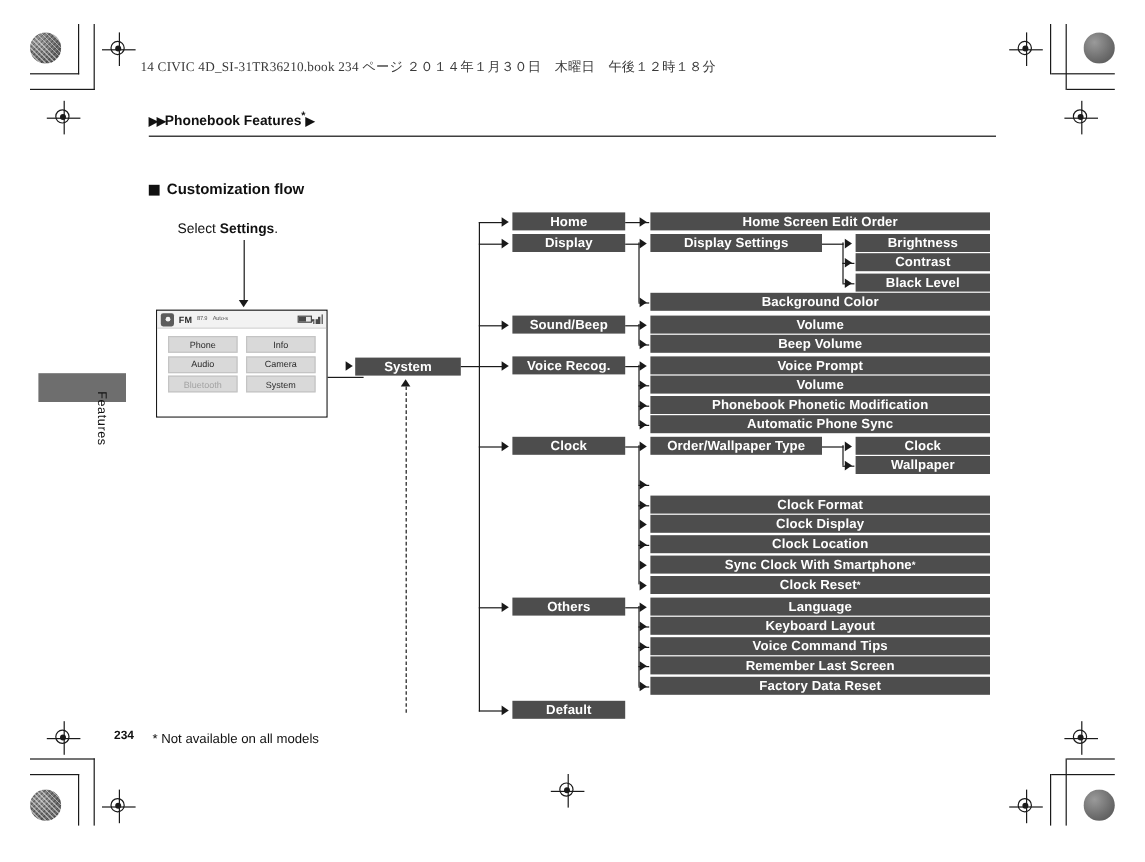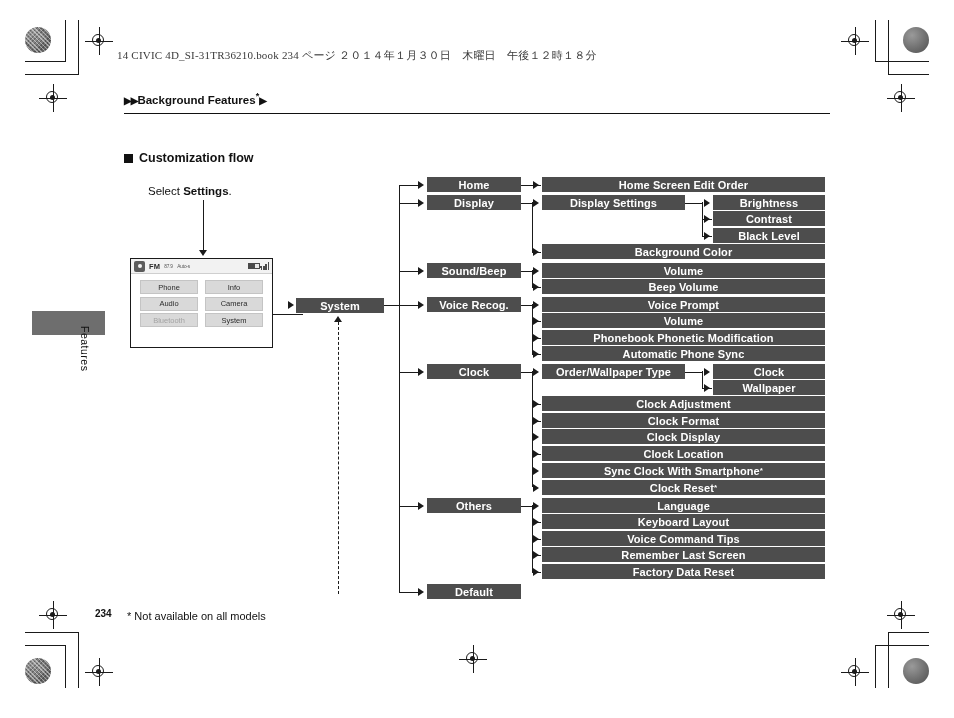--- a/index.html
+++ b/index.html
@@ -375,21 +375,21 @@
       <span class="ring"></span>
     </div>
 
   <div class="regmark" style="left:459px;top:645px;">
       <span class="ring"></span>
     </div>
 
   <div class="bookline">14 CIVIC 4D_SI-31TR36210.book   234 ページ   ２０１４年１月３０日　木曜日　午後１２時１８分</div>
 
   <div class="breadcrumb">
-    <span class="tri">▶▶</span><span>Background Features</span><sup>*</sup><span class="tri">▶</span>
+    <span class="tri">▶▶</span><span>Phonebook Features</span><sup>*</sup><span class="tri">▶</span>
   </div>
   <div class="headrule"></div>
 
   <div class="sect-title">
     <span class="sq"></span><span>Customization flow</span>
   </div>
 
   <div class="sidetab"></div>
   <div class="sidelabel">Features</div>
 
@@ -521,21 +521,20 @@
   <div class="ln h" style="left:685px;top:371.5px;width:18px;"></div>
   <div class="ln v" style="left:702px;top:371px;height:17px;"></div>
   <div class="arw" style="left:704px;top:367.5px;"></div>
   <div class="node" style="left:713px;top:364px;width:112px;">Clock</div>
   <div class="ln h" style="left:702px;top:387.5px;width:10px;"></div>
   <div class="arw" style="left:704px;top:383.5px;"></div>
   <div class="node" style="left:713px;top:380px;width:112px;">Wallpaper</div>
 
   <div class="ln h" style="left:532px;top:403.5px;width:9px;"></div>
   <div class="arw" style="left:533px;top:399.5px;"></div>
-  <div class="node" style="left:542px;top:396px;width:283px;">Clock Adjustment</div>
 
   <div class="ln h" style="left:532px;top:420.5px;width:9px;"></div>
   <div class="arw" style="left:533px;top:416.5px;"></div>
   <div class="node" style="left:542px;top:413px;width:283px;">Clock Format</div>
 
   <div class="ln h" style="left:532px;top:453.5px;width:9px;"></div>
   <div class="arw" style="left:533px;top:432.5px;"></div>
   <div class="node" style="left:542px;top:429px;width:283px;">Clock Display</div>
 
   <div class="arw" style="left:533px;top:449.5px;"></div>

